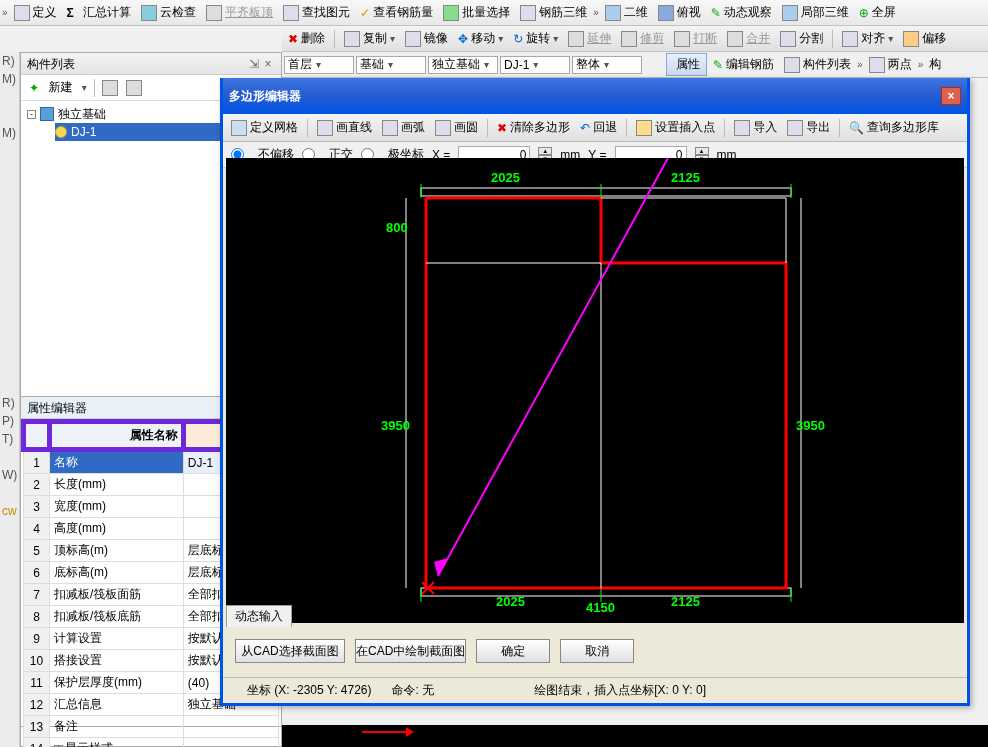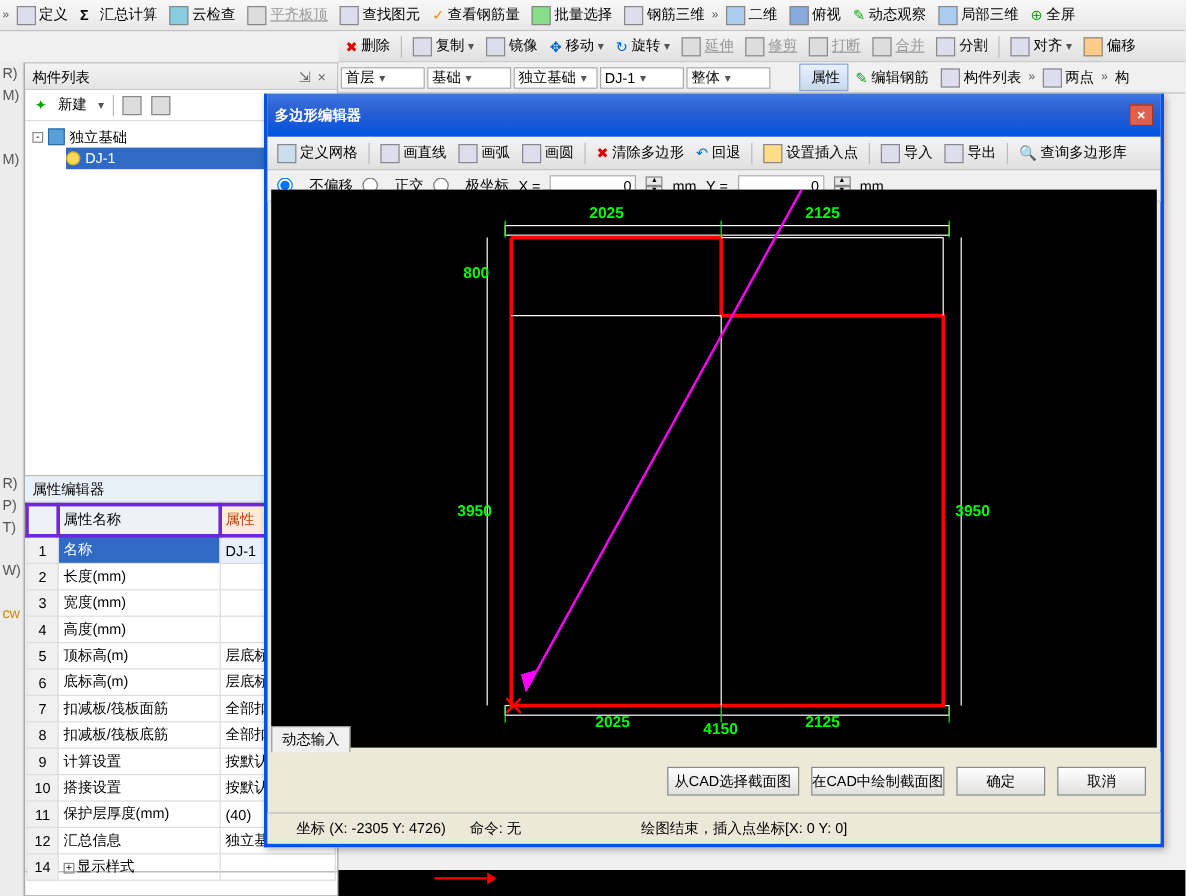--- a/index.html
+++ b/index.html
@@ -25,21 +25,21 @@
 .tree-node { display: flex; align-items: center; gap: 4px; height: 18px; }
 .tree-node.child { margin-left: 28px; }
 .tree-node .exp { width: 9px; height: 9px; border: 1px solid #888; font-size: 9px; line-height: 7px; text-align: center; }
 .tree-node .nico { width: 14px; height: 14px; background: #5aa0d8; border: 1px solid #2a6aa8; }
 .tree-node.child .nico { background: #f8d858; border: 1px solid #c8a828; border-radius: 50%; width:12px; height:12px; }
 .tree-node.sel { background: #316ac5; color: #fff; }
 
 .prop-panel { position: absolute; left: 20px; top: 396px; width: 262px; bottom: 20px; background: #fff; border: 1px solid #aaa; }
 .prop-panel .panel-title { background: #e8f0f8; }
 .prop-table { width: 100%; border-collapse: collapse; }
-.prop-table th { background: #eef2f8; border: 3px solid #6d28d9; padding: 3px; font-weight: normal; text-align: left; }
+.prop-table th { background: #eef2f8; border: 5px solid #6d28d9; padding: 3px; font-weight: bold; text-align: right; }
 .prop-table th.val { background: #fcebd8; color: #c04000; }
 .prop-table td { border: 1px solid #ddd; padding: 2px 4px; height: 18px; }
 .prop-table td.rn { background: #f0f0f0; text-align: center; width: 26px; }
 .prop-table tr.sel td.name { background: #316ac5; color: #ffffff; }
 .prop-table tr.sel td.val { background: #e8f0ff; }
 .plusbox { display:inline-block; width:9px; height:9px; border:1px solid #888; font-size:9px; line-height:7px; text-align:center; margin-right:2px;}
 
 
 .main { position: absolute; left: 282px; top: 26px; right: 0; bottom: 0; }
 .main .toolbar-row { background: linear-gradient(#f4f4f4,#e0e0e0); }
@@ -64,21 +64,21 @@
 .num-input { width: 72px; border: 1px solid #aaa; padding: 1px 3px; text-align: right; background: #fff;}
 .spin { display: inline-flex; flex-direction: column; }
 .spin span { width: 14px; height: 8px; border: 1px solid #888; font-size: 7px; line-height: 6px; text-align: center; background: #e8e8e8; }
 
 
 .canvas { position: absolute; left: 3px; right: 3px; top: 80px; bottom: 80px; background: #000; overflow: hidden; }
 .canvas svg { position: absolute; left: 0; top: 0; }
 .dim { position: absolute; color: #00ff00; font-size: 13px; font-family: Arial; font-weight: bold; }
 
 
-.modal-bottom { position: absolute; left: 0; right: 0; bottom: 28px; height: 48px; display: flex; justify-content: flex-end; align-items: center; gap: 10px; padding: 0 12px; background: #ece9d8; margin-left: 40px; }
+.modal-bottom { position: absolute; left: 0; right: 0; bottom: 28px; height: 48px; display: flex; justify-content: flex-start; align-items: center; gap: 10px; padding: 0 12px; background: #ece9d8; }
 .pushbtn { min-width: 110px; height: 24px; border: 1px solid #888; background: linear-gradient(#fff,#e0e0e0); cursor: pointer; }
 .modal .tabbtn { position: absolute; left: 3px; bottom: 76px; border: 1px solid #999; border-bottom: none; background: #f0f0f0; padding: 2px 8px; }
 
 .statusbar { position: absolute; left: 0; right: 0; bottom: 0; height: 26px; background: #ece9d8; border-top: 1px solid #bbb; display: flex; align-items: center; padding: 0 24px; gap: 20px; }
 
 .main-statusbar { position: absolute; left: 282px; right: 0; bottom: 0; height: 22px; background: #000; }
 .main-statusbar .red-line { position: absolute; left: 80px; bottom: 14px; width: 44px; height: 2px; background: #f80000; }
 .main-statusbar .red-arrow { position: absolute; left: 124px; bottom: 10px; width: 0; height: 0; border-left: 8px solid #f80000; border-top: 5px solid transparent; border-bottom: 5px solid transparent; }
 </style>
 </head>
@@ -260,20 +260,25 @@
         </tr>
         <tr>
           <td class="rn">11</td>
           <td class="name ">保护层厚度(mm)</td>
           <td class="val">(40)</td>
         </tr>
         <tr>
           <td class="rn">12</td>
           <td class="name ">汇总信息</td>
           <td class="val">独立基础</td>
+        </tr>
+        <tr>
+          <td class="rn">13</td>
+          <td class="name ">备注</td>
+          <td class="val"></td>
         </tr>
         <tr>
           <td class="rn">14</td>
           <td class="name "><span class="plusbox">+</span>显示样式</td>
           <td class="val"></td>
         </tr>
       </tbody>
   </table>
 </div>
 

